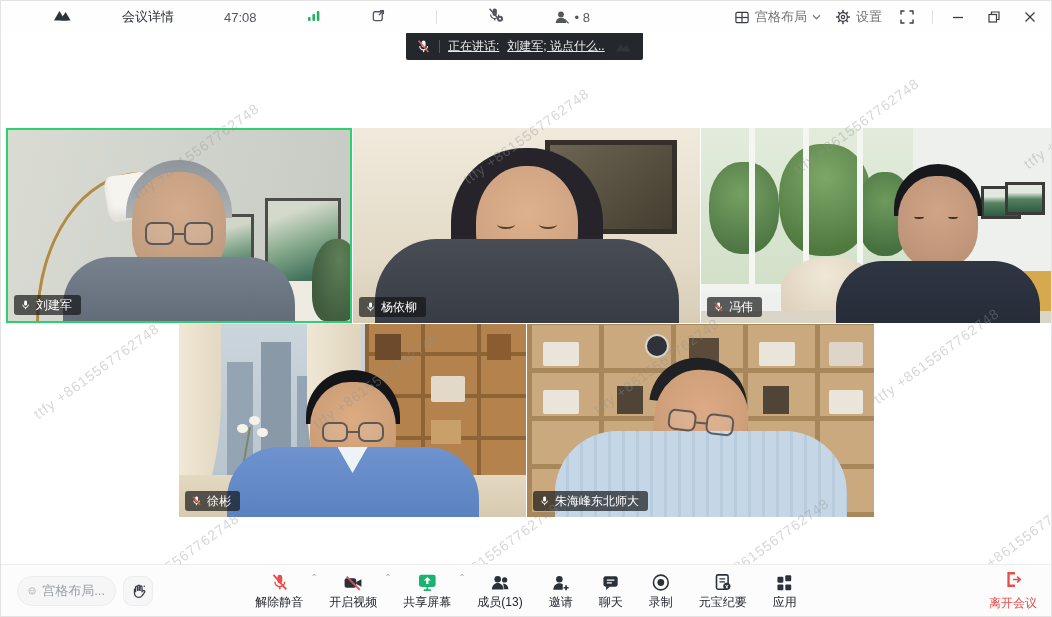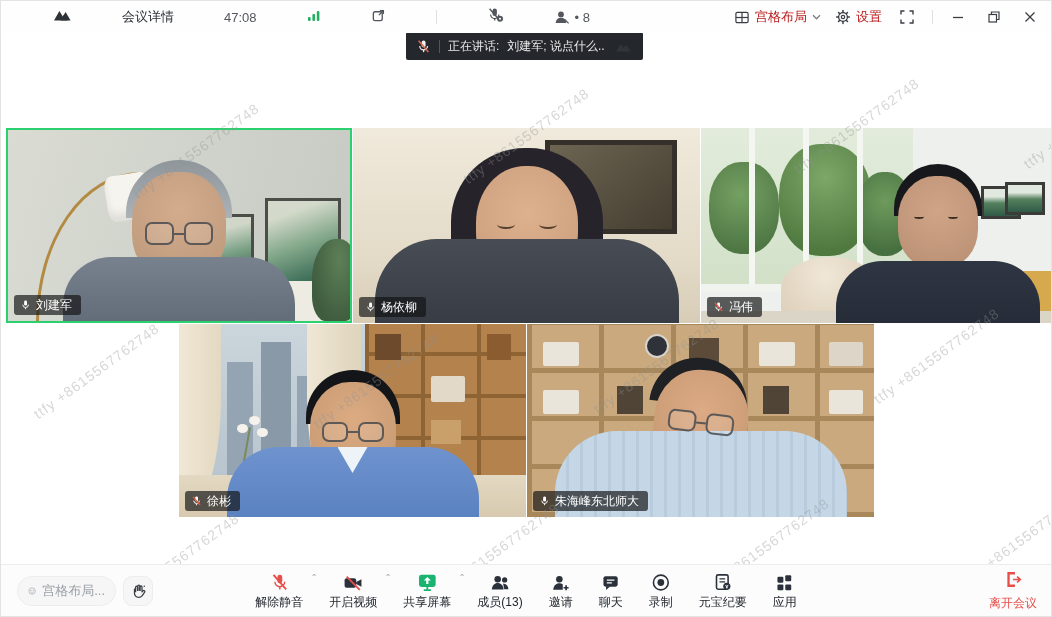--- a/index.html
+++ b/index.html
@@ -8,29 +8,29 @@
   .window { position:relative; width:1052px; height:617px; background:#fff; border:1px solid #e3e3e3; overflow:hidden; }
 
   
   .topbar { position:absolute; top:0; left:0; right:0; height:32px; background:#fefefe; display:flex; align-items:center; justify-content:space-between; padding:0 10px 0 12px; z-index:30; }
   .tb-left, .tb-right { display:flex; align-items:center; }
   .tb-left > * { margin-right:10px;margin-left:40px; }
   .tb-title { font-size:13px; color:#2b2f35; }
   .tb-timer { font-size:13px; color:#53565c; }
   .vdiv { width:1px; height:14px; background:#e0e0e0; }
   .tb-right > * { margin-left:14px; }
-  .tb-label { font-size:13px; color:#b91c1c; }
+  .tb-label { font-size:13px; color:#737373; }
   .tb-group { display:flex; align-items:center; gap:5px; cursor:default; }
   .muted-count { font-size:13px; color:#53565c; }
   .winbtn { display:flex; align-items:center; justify-content:center; width:22px; height:22px; }
 
   
   .banner { position:absolute; left:405px; top:31px; height:28px; min-width:200px; background:#24272c; border-radius:2px; display:flex; align-items:center; gap:8px; padding:0 10px; z-index:25; }
   .banner .bdiv { width:1px; height:13px; background:#53565c; }
-  .banner-text { font-size:12px; color:#e9eaeb; white-space:nowrap; }
+  .banner-text { font-size:12px; color:#e9eaeb; white-space:nowrap;text-decoration:underline; }
   .banner-logo { opacity:.55; margin-left:2px; }
 
   
   .stage { position:absolute; top:32px; left:0; right:0; bottom:52px; background:#fff; }
 
   .tile { position:absolute; overflow:hidden; background:#ddd; cursor:pointer; }
   .tile.active { border:2px solid #2bd16e; }
   .scene { position:absolute; inset:0; overflow:hidden; }
   .abs { position:absolute; }
 

